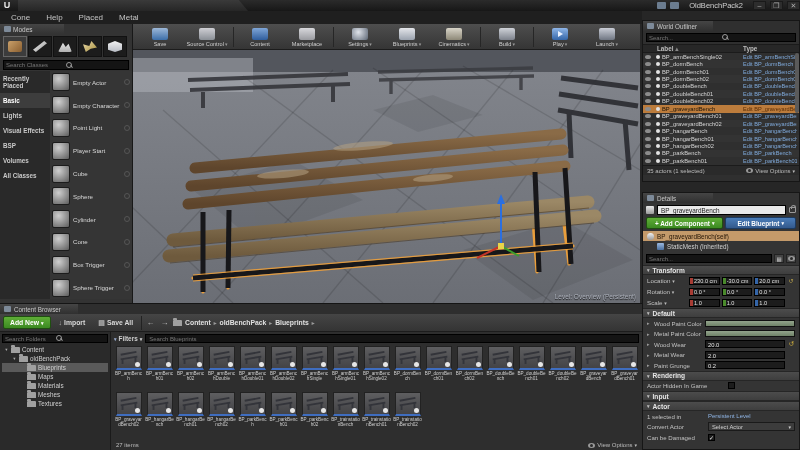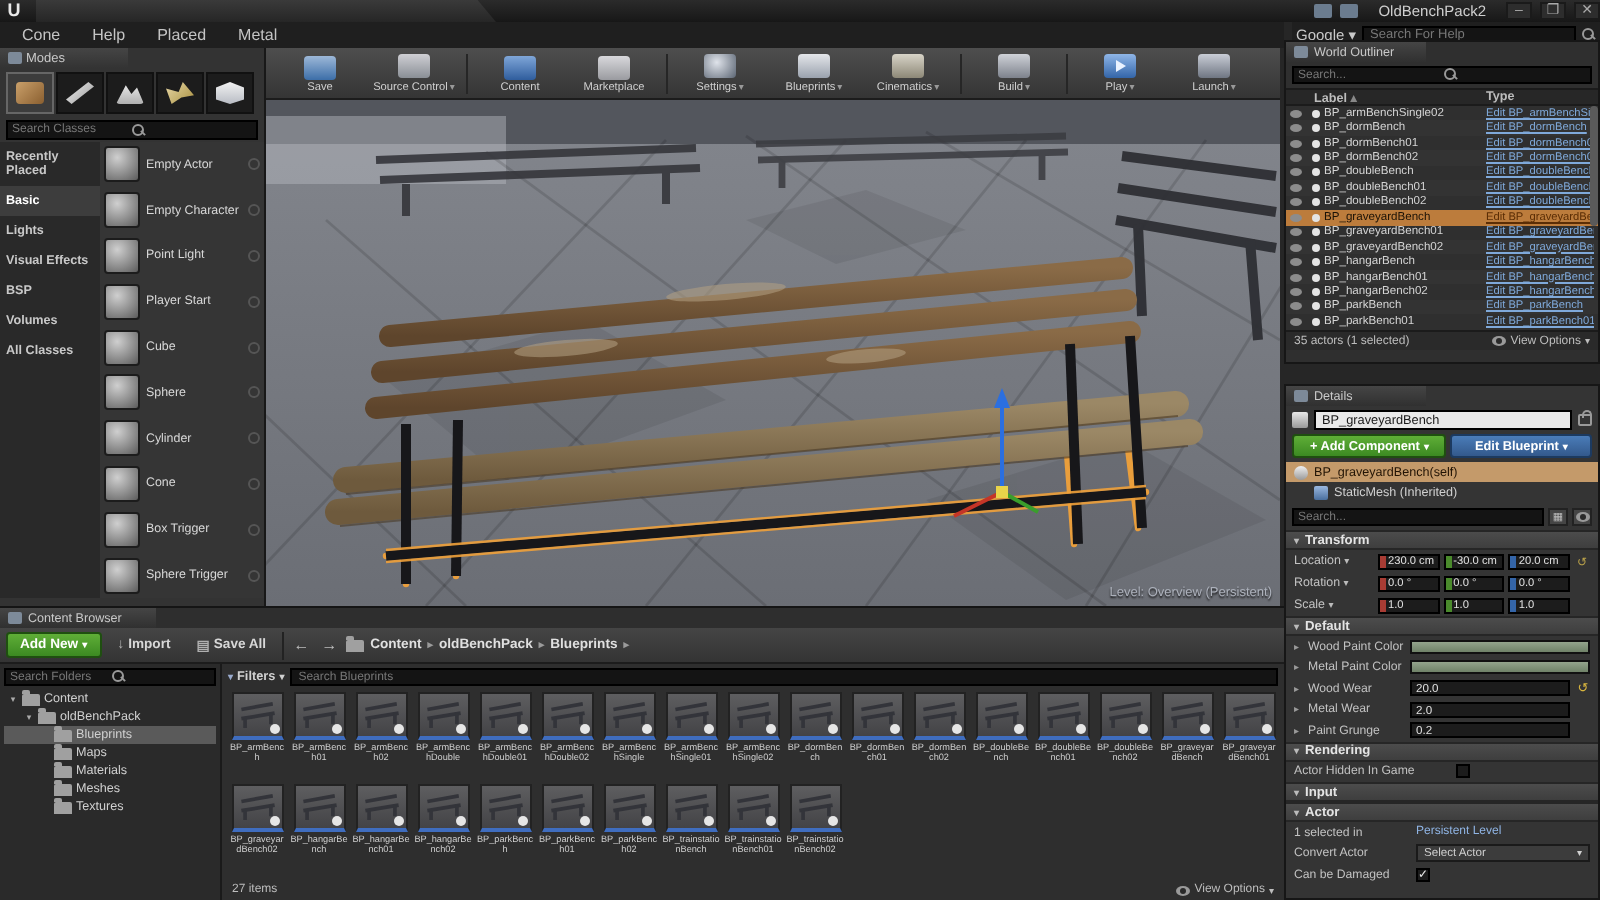--- a/index.html
+++ b/index.html
@@ -193,25 +193,20 @@
       <div class="winbtn">✕</div>
     </div>
   </div>
 
   <div id="menubar" class="abs">
       <span class="menu-item">Cone</span>
       <span class="menu-item">Help</span>
       <span class="menu-item">Placed</span>
       <span class="menu-item">Metal</span>
     </div>
-  <div id="help-search" class="abs">
-    <span id="google-label"><span>Google</span> <span>▾</span></span>
-    <div id="help-input">Search For Help</div>
-    <span class="mag"></span>
-  </div>
 
   <div id="toolbar" class="abs">
       <div class="tb-btn">
         <div class="tb-icon ic-save"></div>
         <div class="tb-label">Save</div>
       </div>
       <div class="tb-btn">
         <div class="tb-icon ic-source-control"></div>
         <div class="tb-label">Source Control<span class="tb-caret">▾</span></div>
       </div>

